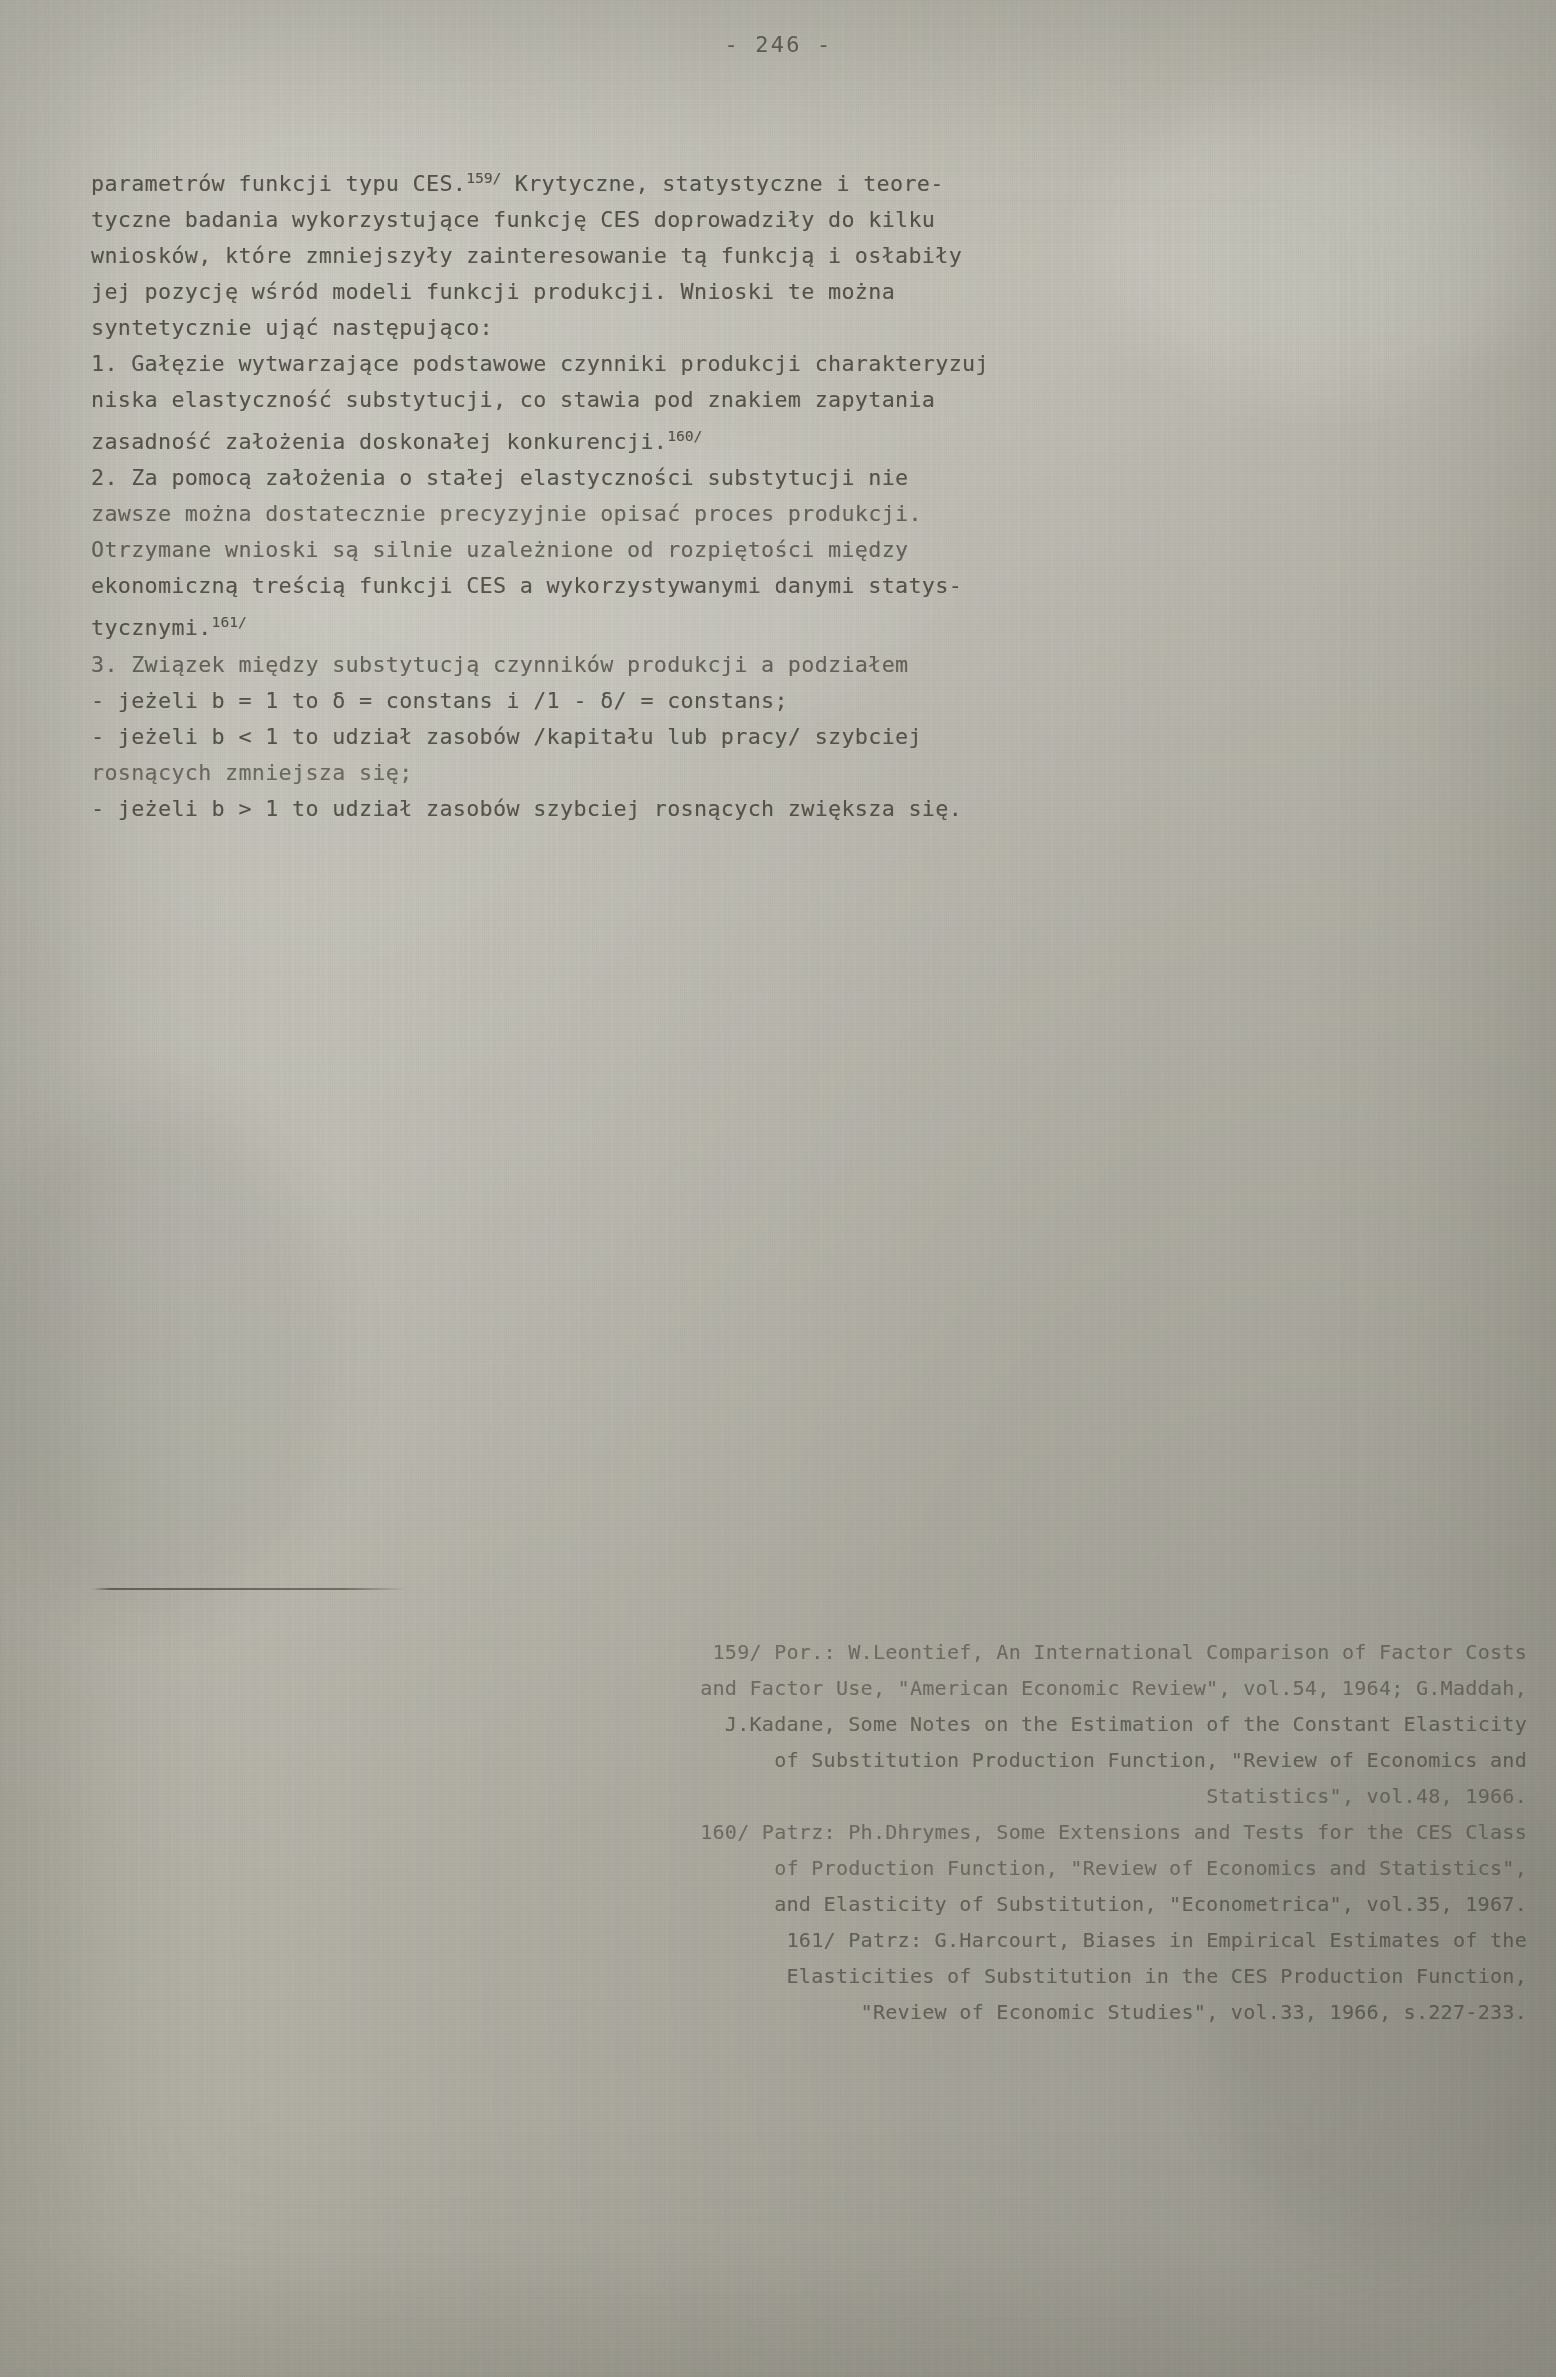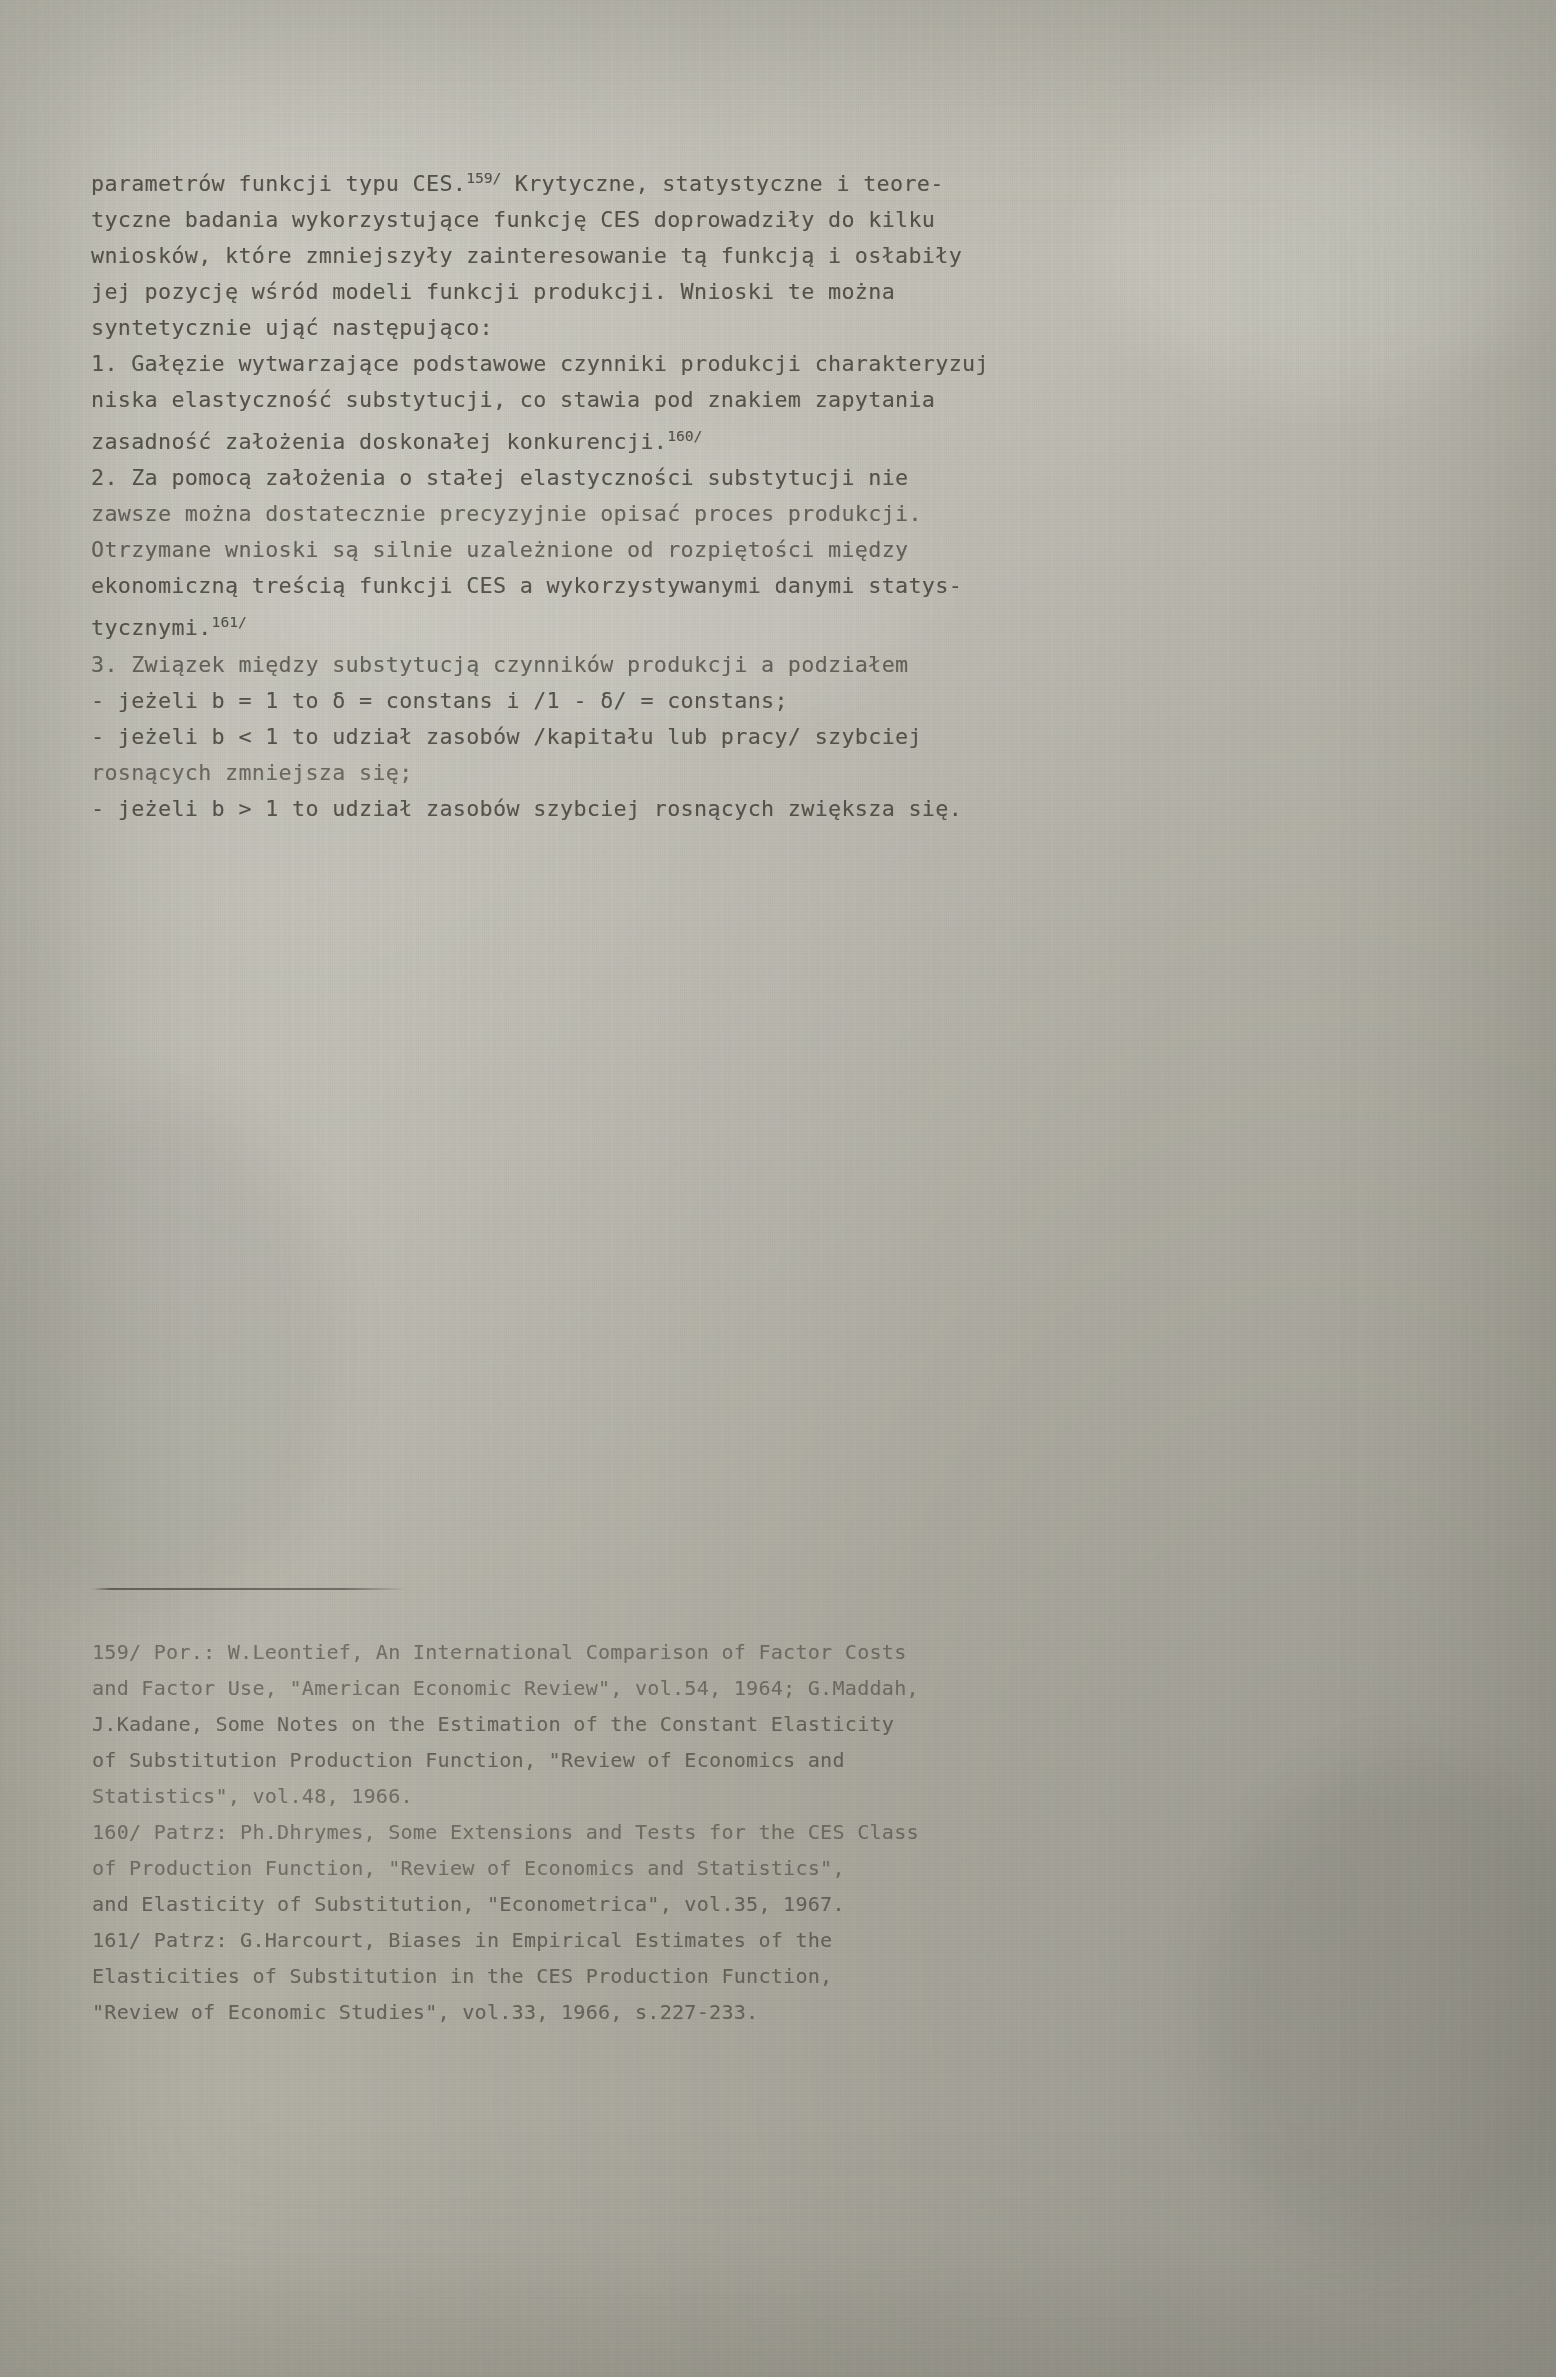--- a/index.html
+++ b/index.html
@@ -81,20 +81,21 @@
     width: 315px;
     height: 2.2px;
     background: linear-gradient(90deg, rgba(70,68,60,0.0) 0%, rgba(70,68,60,0.72) 6%, rgba(70,68,60,0.62) 80%, rgba(70,68,60,0.0) 100%);
   }
 
   .notes {
     position: absolute;
     top: 1634px;
     left: 92px;
     width: 1435px;
+    text-align: right;
   }
   .note {
     font-size: 20px;
     line-height: 36px;
     letter-spacing: 0.3px;
     color: #4b4941;
     opacity: 0.74;
     white-space: pre-wrap;
     text-shadow: 0.4px 0.3px 0.4px rgba(95,93,85,0.3);
   }
@@ -115,20 +116,21 @@
 </head>
 <body>
 
 <div class="page">
 
   <div class="smudge s1"></div>
   <div class="smudge s4"></div>
   <div class="smudge s2"></div>
   <div class="smudge s3"></div>
 
+  <div class="page-number">- 246 -</div>
 
   <div class="body-text">
 
     <div class="para"><span>parametrów funkcji typu CES.</span><sup class="fn">159/</sup><span> Krytyczne, statystyczne i teore-</span></div>
 
     <div class="para">tyczne badania wykorzystujące funkcję CES doprowadziły do kilku</div>
     <div class="para">wniosków, które zmniejszyły zainteresowanie tą funkcją i osłabiły</div>
     <div class="para">jej pozycję wśród modeli funkcji produkcji. Wnioski te można</div>
     <div class="para">syntetycznie ująć następująco:</div>
 

